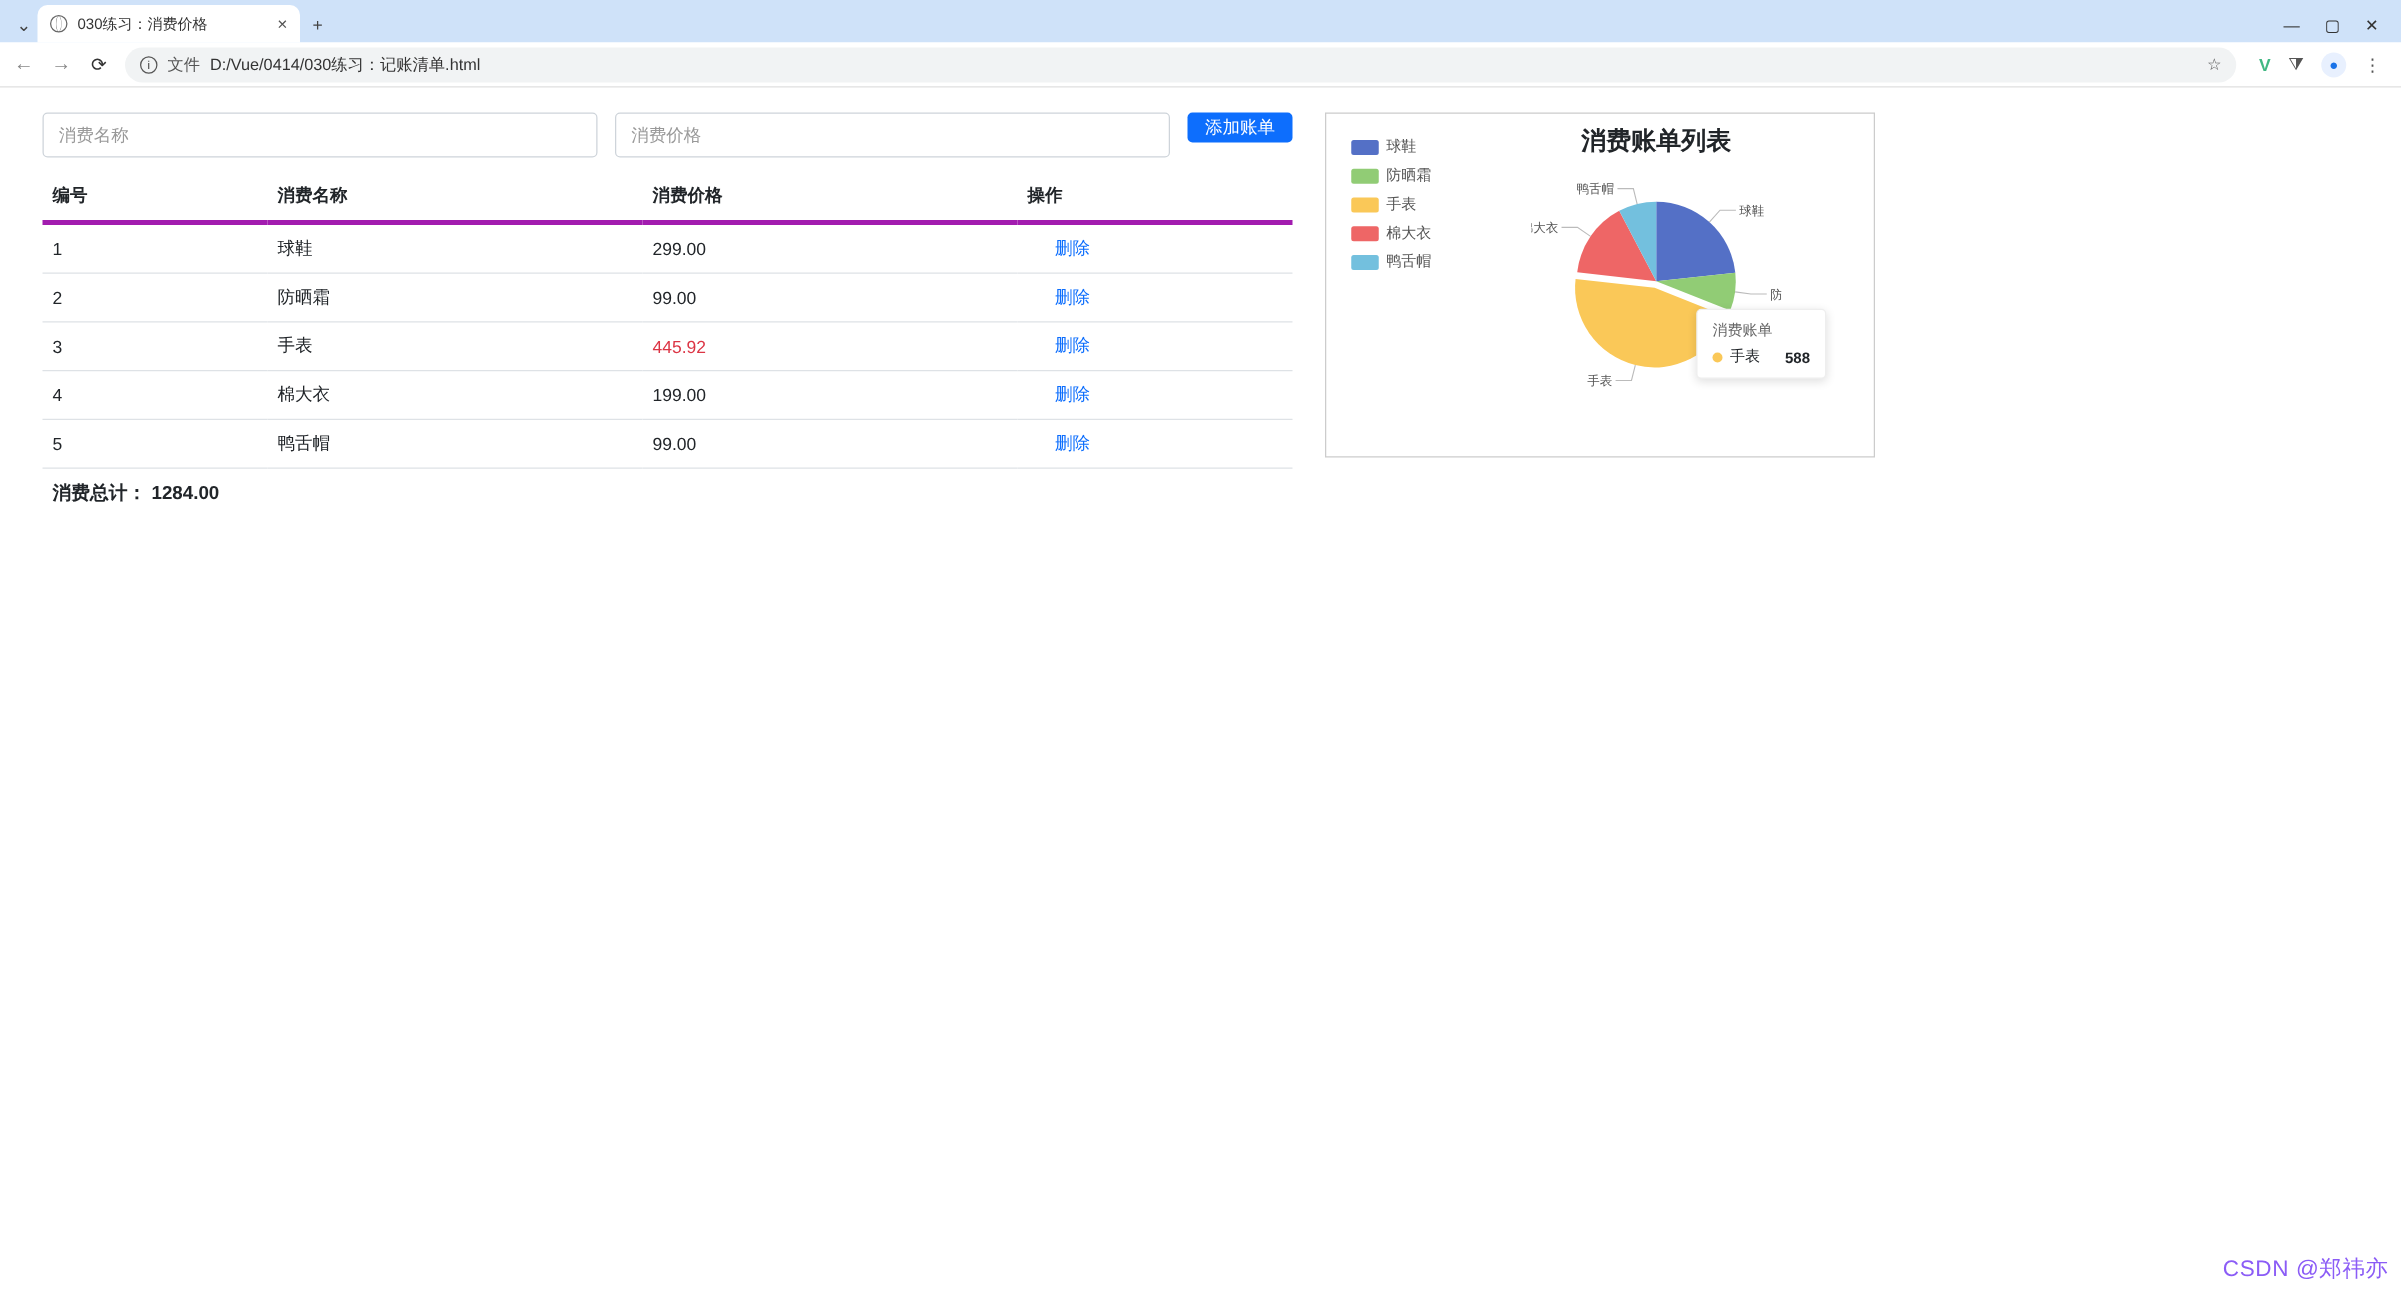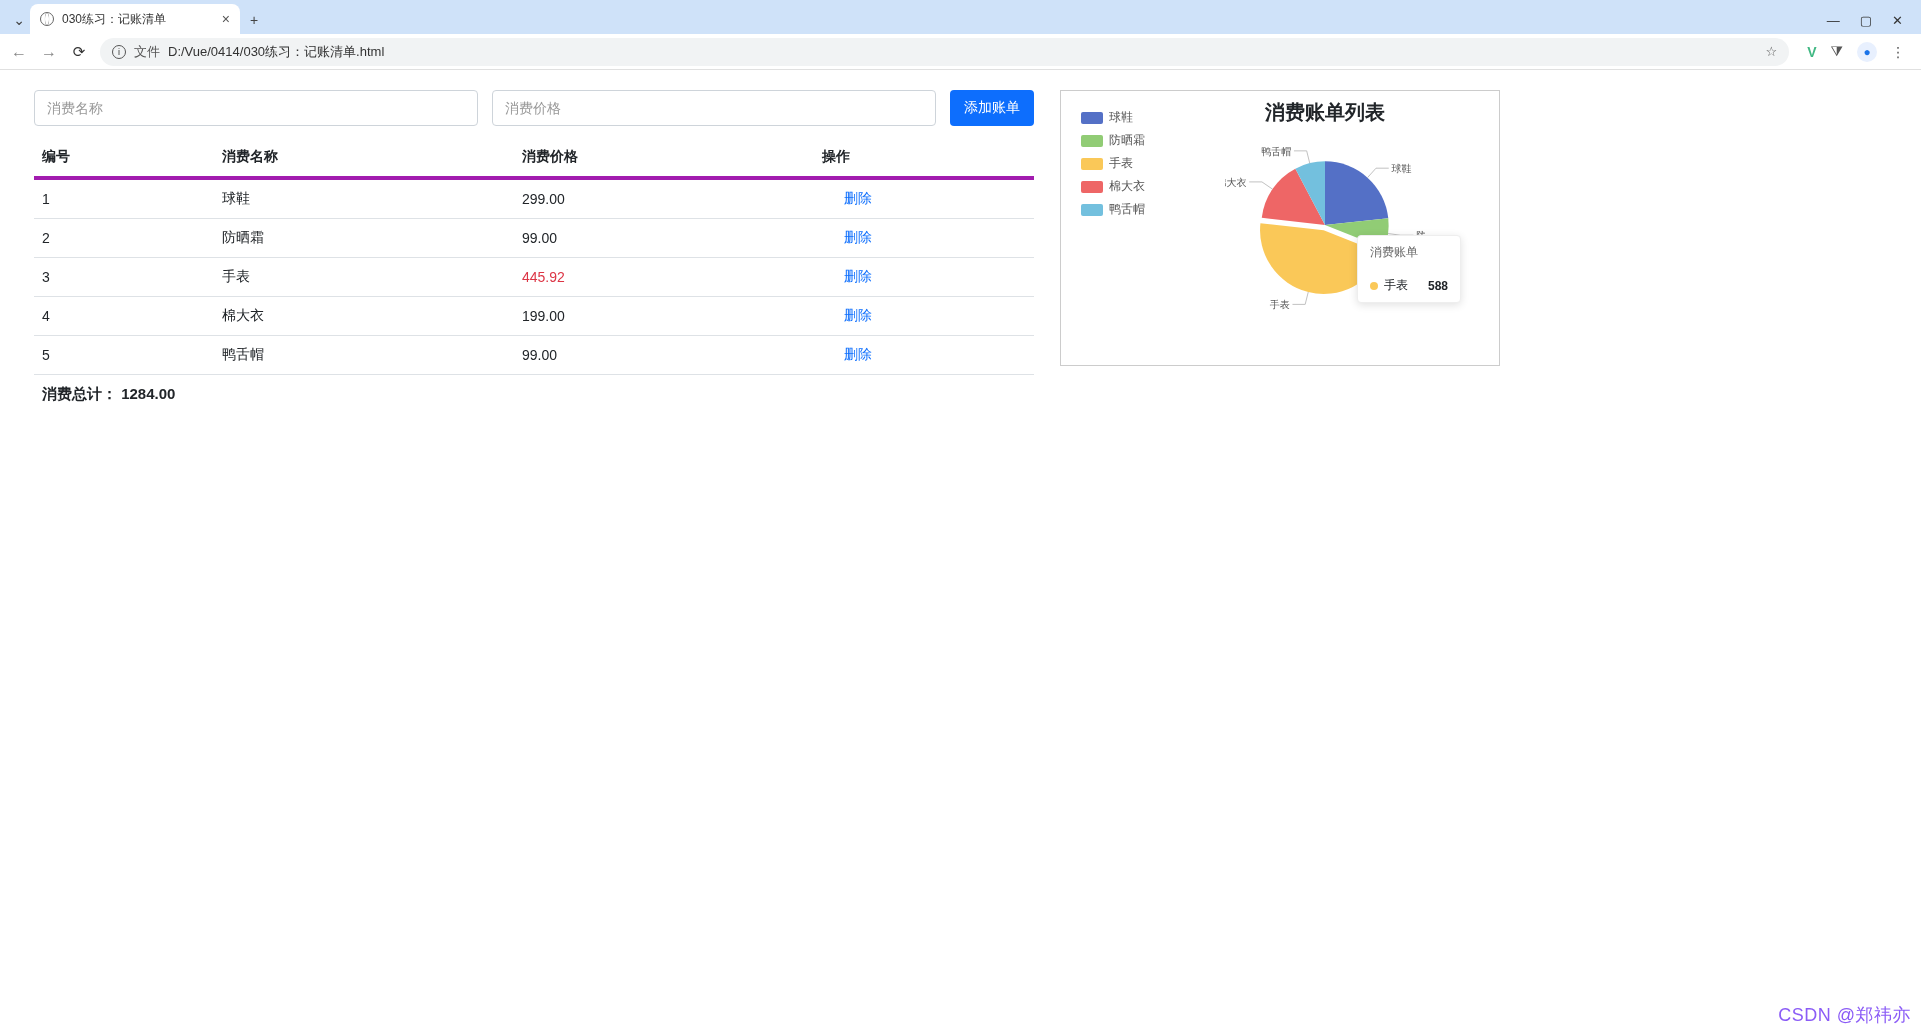--- a/index.html
+++ b/index.html
@@ -28,55 +28,55 @@
     .vue-icon { color: #41b883; font-weight: bold; font-size: 14px; }
     .puzzle-icon, .profile-icon, .dots-icon { color: #555; cursor: pointer; }
     .profile-icon { width: 20px; height: 20px; background: #e8f0fe; border-radius: 50%; display: flex; align-items: center; justify-content: center; color: #1a73e8; font-size: 12px; }
 
     
     .page { padding: 20px 34px; display: flex; gap: 26px; align-items: flex-start; }
     .left-panel { flex: 1; max-width: 1000px; }
     .form-row { display: flex; gap: 14px; margin-bottom: 12px; }
     .form-row input { flex: 1; height: 36px; border: 1px solid #ced4da; border-radius: 4px; padding: 0 12px; font-size: 14px; color: #495057; }
     .form-row input::placeholder { color: #999; }
-    .btn-primary { background: #0d6efd; color: #fff; border: none; border-radius: 4px; padding: 0 14px; height: 36px; font-size: 14px; cursor: pointer; }
+    .btn-primary { background: #0d6efd; color: #fff; border: none; border-radius: 4px; padding: 0 14px; height: 24px; font-size: 14px; cursor: pointer; }
 
     table { width: 100%; border-collapse: collapse; }
     thead th { text-align: left; font-weight: 700; padding: 10px 8px; border-bottom: 4px solid #a21caf; font-size: 14px; }
     tbody td { padding: 10px 8px; border-bottom: 1px solid #dee2e6; font-size: 14px; }
     tfoot td { padding: 10px 8px; font-weight: 700; font-size: 15px; }
     .price-highlight { color: #dc3545; }
     .del-link { color: #0d6efd; cursor: pointer; margin-left: 22px; }
 
     
     .chart-panel { width: 440px; border: 1px solid #ccc; padding: 14px 10px 20px 10px; position: relative; }
     .chart-title { text-align: center; font-weight: 700; font-size: 20px; margin-bottom: 4px; }
     .chart-body { display: flex; }
     .legend { width: 90px; padding: 4px 0 0 10px; font-size: 12px; color: #555; }
     .legend-item { display: flex; align-items: center; gap: 6px; margin-bottom: 6px; }
     .legend-swatch { width: 22px; height: 12px; border-radius: 2px; }
     .pie-wrap { flex: 1; position: relative; display: flex; align-items: center; justify-content: center; min-height: 240px; }
     svg.pie { width: 200px; height: 200px; }
 
     .tooltip-box { position: absolute; background: #fff; border: 1px solid #eee; border-radius: 4px; box-shadow: 0 2px 8px rgba(0,0,0,0.12); padding: 8px 12px; font-size: 12px; right: 28px; bottom: 42px; }
-    .tooltip-box .tt-title { color: #666; margin-bottom: 16px; }
+    .tooltip-box .tt-title { color: #666; margin-bottom: 4px; }
     .tooltip-box .tt-row { display: flex; align-items: center; gap: 6px; }
     .tooltip-box .tt-dot { width: 8px; height: 8px; border-radius: 50%; }
     .tooltip-box .tt-val { font-weight: 700; margin-left: 14px; text-align: center; }
 
     .watermark { position: fixed; right: 10px; bottom: 6px; font-size: 18px; color: #8b5cf6; letter-spacing: 0.5px; }
   </style>
 </head>
 <body>
 
 <div class="chrome-top">
   <div class="tab-dropdown">⌄</div>
   <div class="chrome-tab">
     <span class="globe"></span>
-    <span>030练习：记账清单</span>
+    <span>030练习：消费价格</span>
     <span class="close-x">×</span>
   </div>
   <div class="new-tab">+</div>
   <div class="chrome-window-controls">
     <span>—</span>
     <span>▢</span>
     <span>✕</span>
   </div>
 </div>
 

